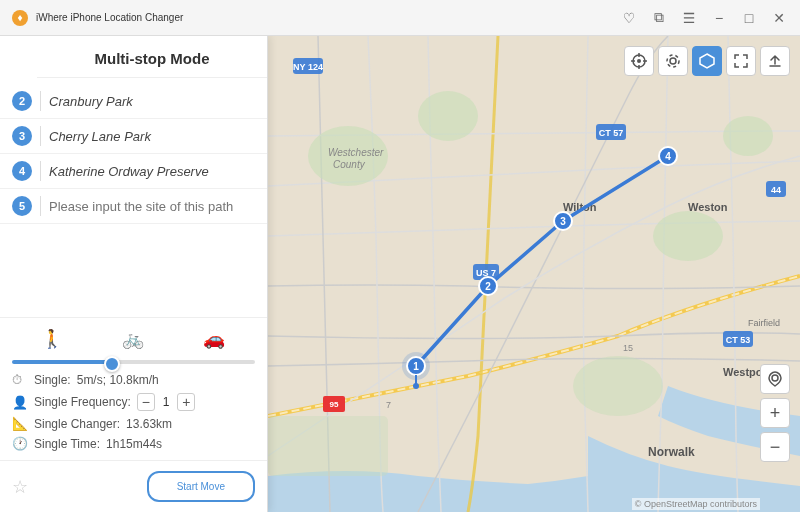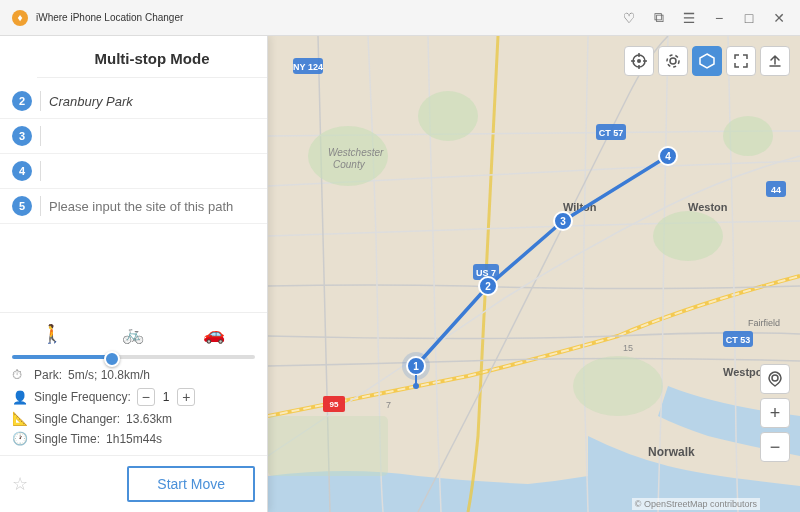--- a/index.html
+++ b/index.html
@@ -285,23 +285,23 @@
     .favorite-btn {
       font-size: 18px;
       color: #ccc;
       cursor: pointer;
     }
 
     .start-btn {
       background: white;
       color: #4a90d9;
       border: 2px solid #4a90d9;
-      border-radius: 2px;
+      border-radius: 12px;
       padding: 8px 28px;
-      font-size: 14px;
+      font-size: 10px;
       font-weight: 500;
       cursor: pointer;
     }
 
     
     .map-copyright {
       position: absolute;
       bottom: 2px;
       right: 40px;
       font-size: 9px;
@@ -338,45 +338,47 @@
 
       <div class="stop-item">
         <div class="stop-number">2</div>
         <div class="stop-divider"></div>
         <span class="stop-name">Cranbury Park</span>
       </div>
 
       <div class="stop-item">
         <div class="stop-number">3</div>
         <div class="stop-divider"></div>
+        <span class="stop-name">Cherry Lane Park</span>
       </div>
 
       <div class="stop-item">
         <div class="stop-number">4</div>
         <div class="stop-divider"></div>
+        <span class="stop-name">Katherine Ordway Preserve</span>
       </div>
 
       <div class="stop-item">
         <div class="stop-number">5</div>
         <div class="stop-divider"></div>
         <input class="stop-input" placeholder="Please input the site of this path" style="">
       </div>
     </div>
 
     <div class="transport-section">
       <div class="transport-icons">
         <span class="transport-icon active">🚶</span>
         <span class="transport-icon">🚲</span>
         <span class="transport-icon">🚗</span>
       </div>
       <div class="speed-slider"></div>
 
       <div class="info-row">
         <span class="info-icon">⏱</span>
-        <span>Park:</span>
+        <span>Single:</span>
         <span>5m/s; 10.8km/h</span>
       </div>
 
       <div class="info-row">
         <span class="info-icon">👤</span>
         <span>Single Frequency: </span>
         <div class="freq-controls">
           <div class="freq-btn">−</div>
           <span class="freq-value">1</span>
           <div class="freq-btn">+</div>

